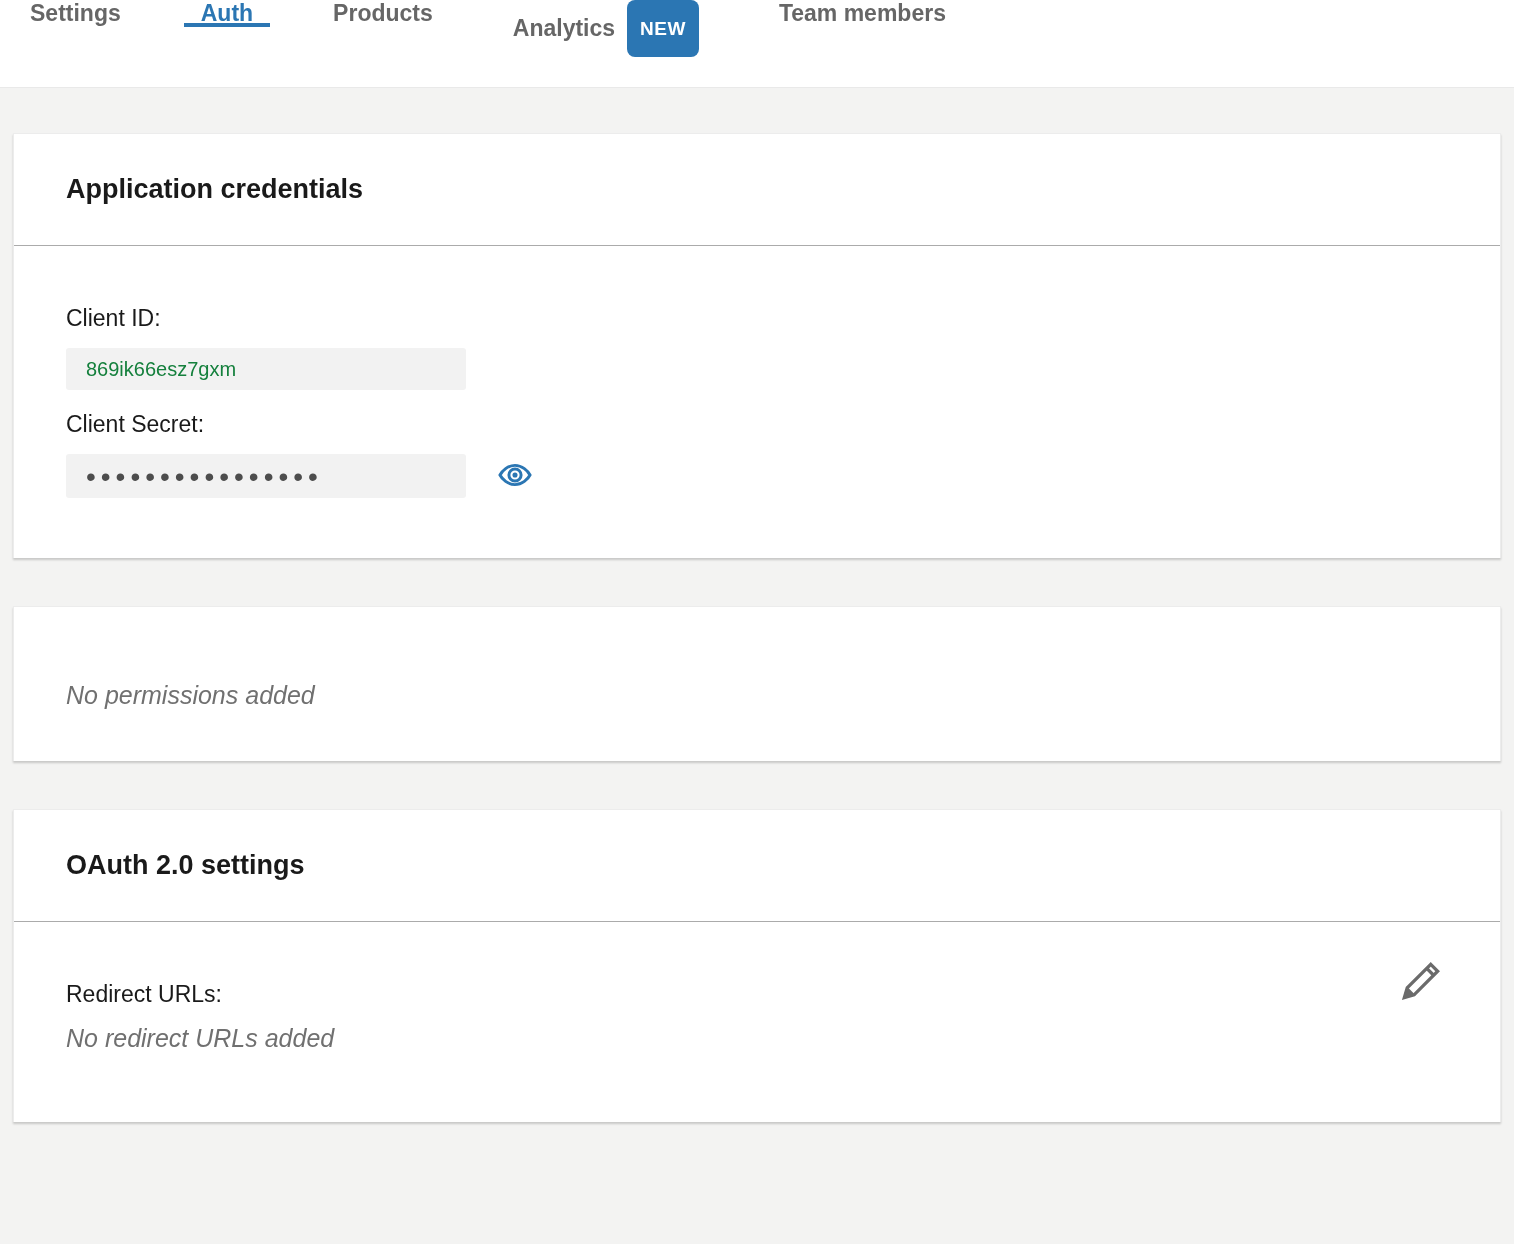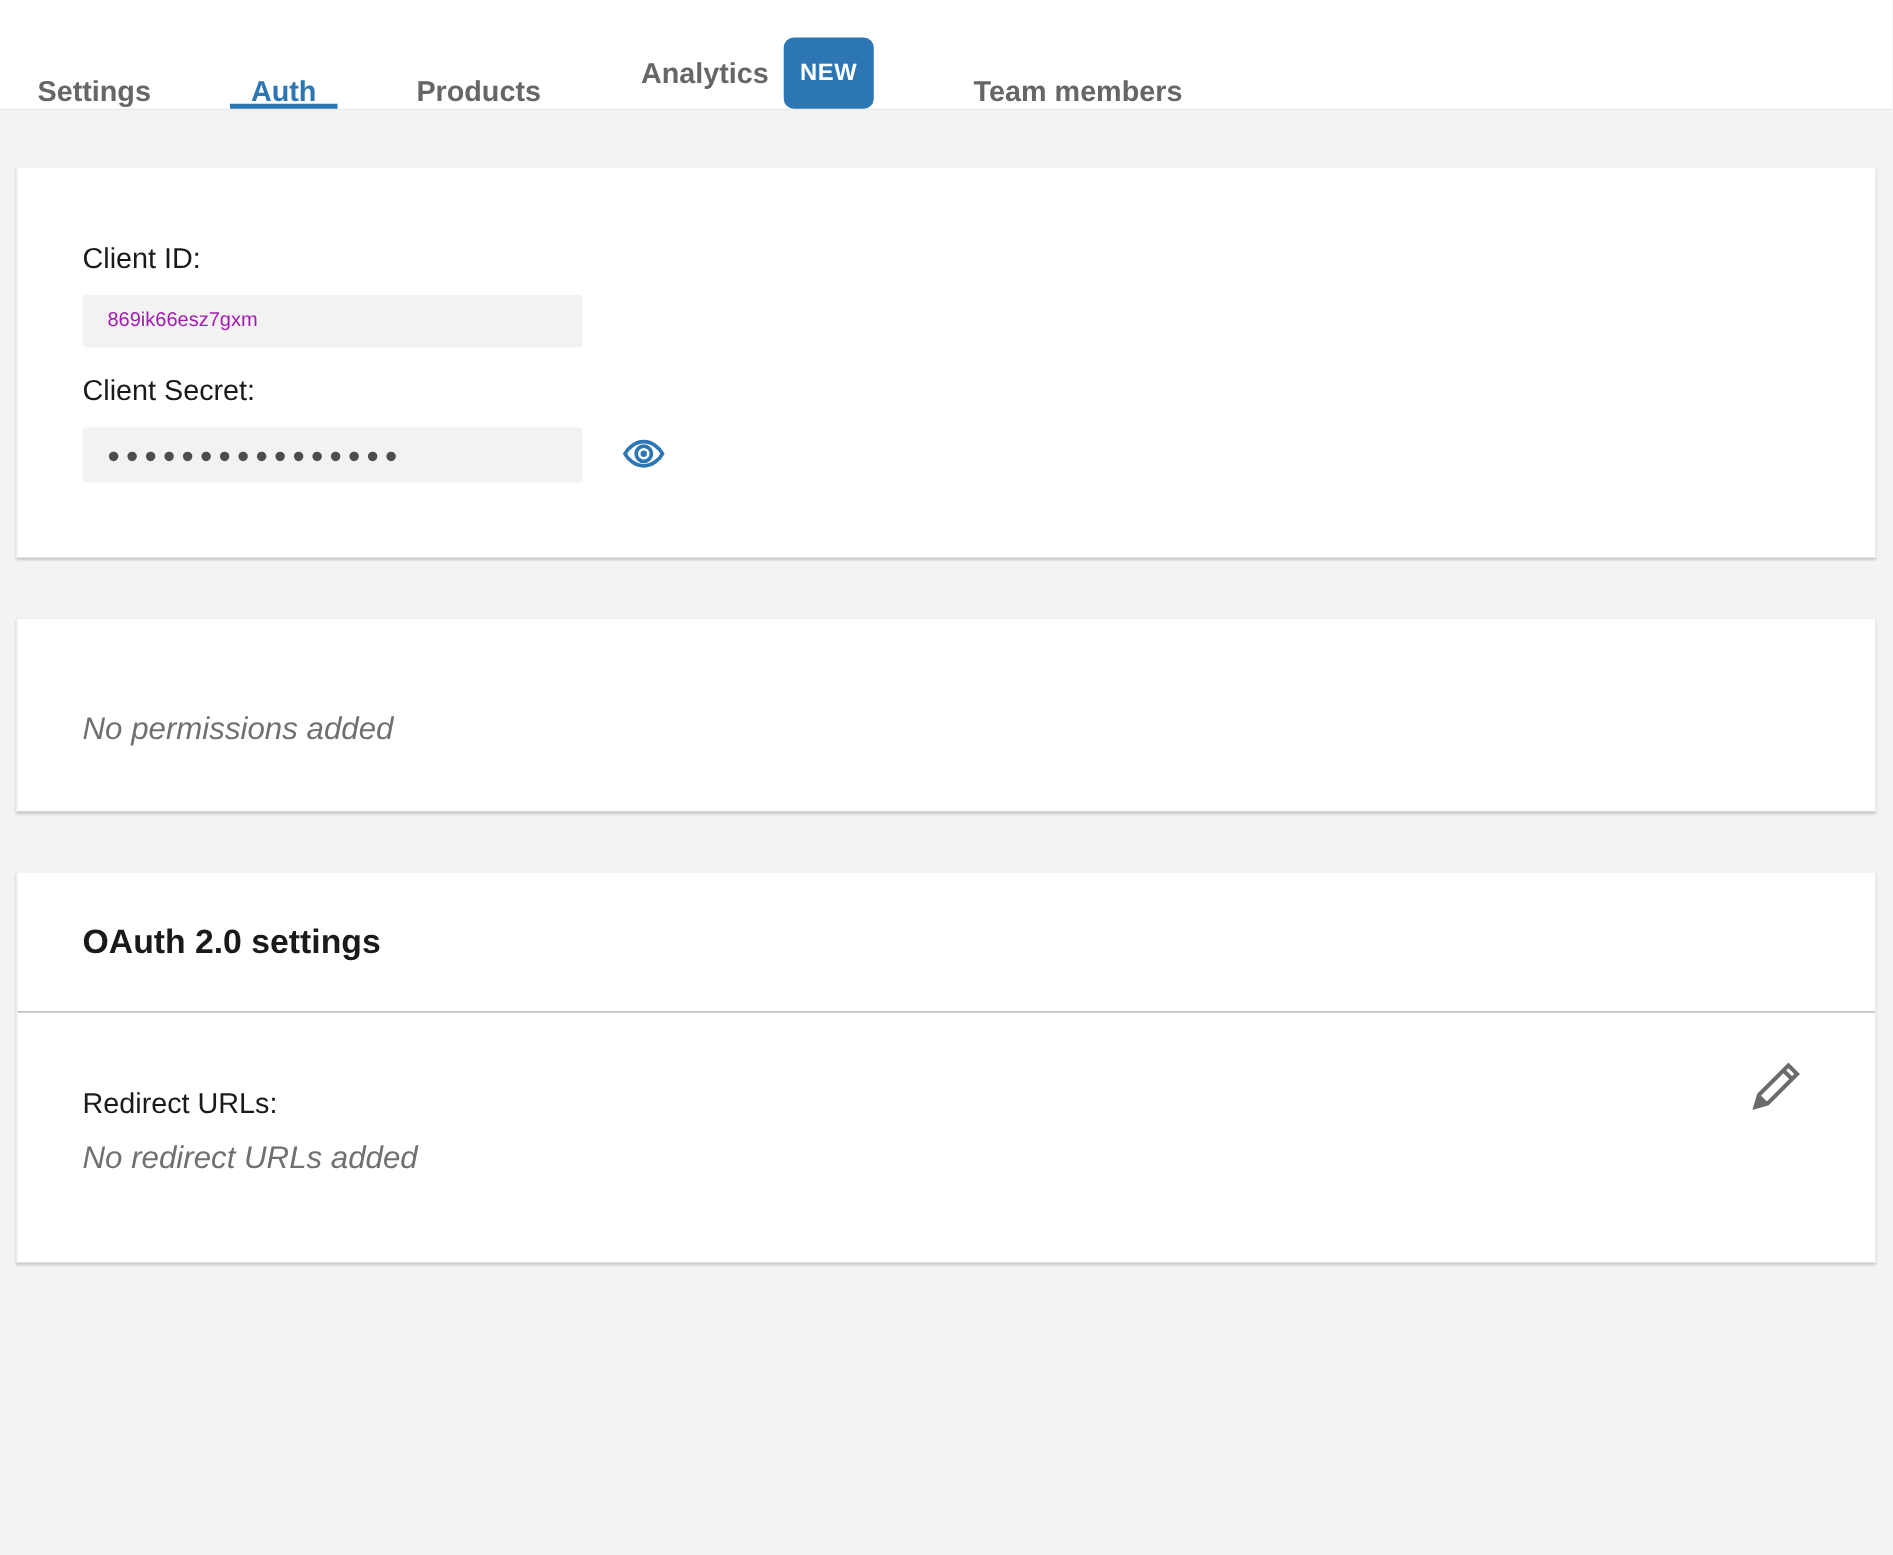--- a/index.html
+++ b/index.html
@@ -10,21 +10,21 @@
     overflow: hidden;
     color: #1a1a1a;
   }
 
   
   .tabbar {
     height: 88px;
     background: #ffffff;
     border-bottom: 1px solid #e9e9e9;
     display: flex;
-    align-items: flex-end;
+    align-items: flex-start;
     padding-left: 30px;
     gap: 80px;
   }
   .tab {
     display: flex;
     align-items: center;
     gap: 12px;
     font-size: 23px;
     font-weight: 600;
     color: #666666;
@@ -87,22 +87,22 @@
   }
   .input-box {
     width: 400px;
     height: 42px;
     background: #f2f2f2;
     border: none;
     border-radius: 3px;
     display: flex;
     align-items: center;
     padding: 0 20px;
-    font-size: 16px;
-    color: #a21caf;
+    font-size: 20px;
+    color: #15803d;
     font-family: "Liberation Sans", sans-serif;
   }
   .field-gap { margin-top: 20px; }
   .secret-row {
     display: flex;
     align-items: center;
   }
   .secret-box {
     height: 44px;
     font-size: 28px;
@@ -149,20 +149,23 @@
   <div class="tab active">Auth</div>
   <div class="tab">Products</div>
   <div class="tab">
     <span>Analytics</span>
     <span class="badge">NEW</span>
   </div>
   <div class="tab">Team members</div>
 </nav>
 
 <section class="card">
+  <div class="card-header">
+    <h2>Application credentials</h2>
+  </div>
   <div class="card-body">
 
     <span class="field-label">Client ID:</span>
     <div class="input-box">869ik66esz7gxm</div>
 
     <span class="field-label field-gap">Client Secret:</span>
     <div class="secret-row">
       <div class="input-box secret-box">••••••••••••••••</div>
       <button class="icon-btn">
         <span>

